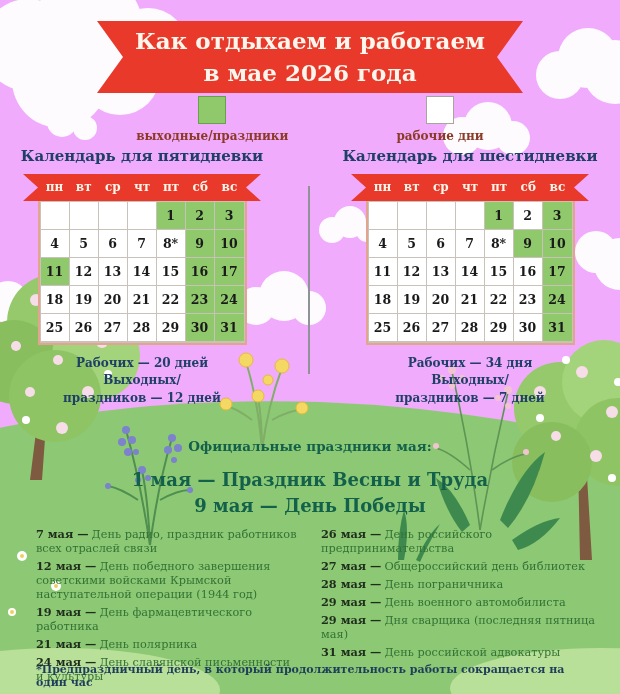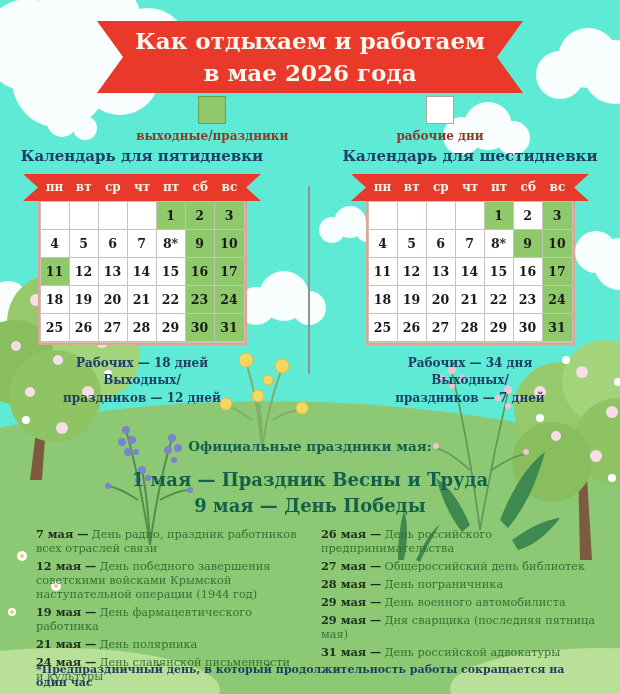--- a/index.html
+++ b/index.html
@@ -1,17 +1,17 @@
 <!DOCTYPE html>
 <html lang="ru"><head>
 <meta charset="utf-8">
 <style>
   html,body{margin:0;padding:0;}
   body{font-family:"DejaVu Serif","Liberation Serif",serif;}
-  .stage{position:relative;width:620px;height:694px;overflow:hidden;background:#5eead4;}
+  .stage{position:relative;width:620px;height:694px;overflow:hidden;background:#f0abfc;}
   .scene{position:absolute;inset:0;z-index:0;}
   .layer{position:absolute;z-index:2;}
 
   
   .banner{left:97px;top:21px;width:426px;height:72px;background:#E8392B;
     clip-path:polygon(0 0,100% 0,calc(100% - 26px) 50%,100% 100%,0 100%,26px 50%);
     display:flex;flex-direction:column;justify-content:center;align-items:center;}
   .banner .t{color:#FDF6EC;font-weight:bold;font-size:23px;line-height:1.4;text-align:center;}
 
   
@@ -297,21 +297,21 @@
         <div class="cell holiday">24</div>
         <div class="cell">25</div>
         <div class="cell">26</div>
         <div class="cell">27</div>
         <div class="cell">28</div>
         <div class="cell">29</div>
         <div class="cell holiday">30</div>
         <div class="cell holiday">31</div>
       </div>
     <div class="stats">
-      <div>Рабочих — 18 дней</div>
+      <div>Рабочих — 20 дней</div>
       <div>Выходных/</div>
       <div>праздников — 12 дней</div>
     </div>
   </section>
 
   <section class="cal" style="left:336px">
     <h2>Календарь для шестидневки</h2>
     <div class="weekribbon">
         <span class="wd">пн</span>
         <span class="wd">вт</span>

